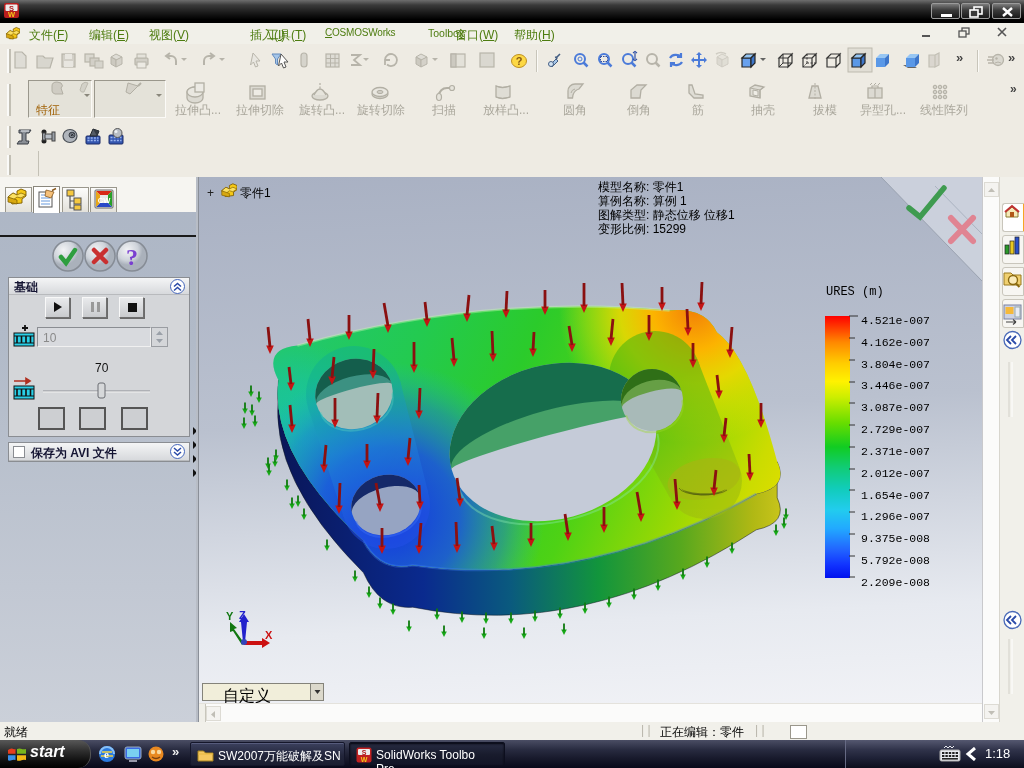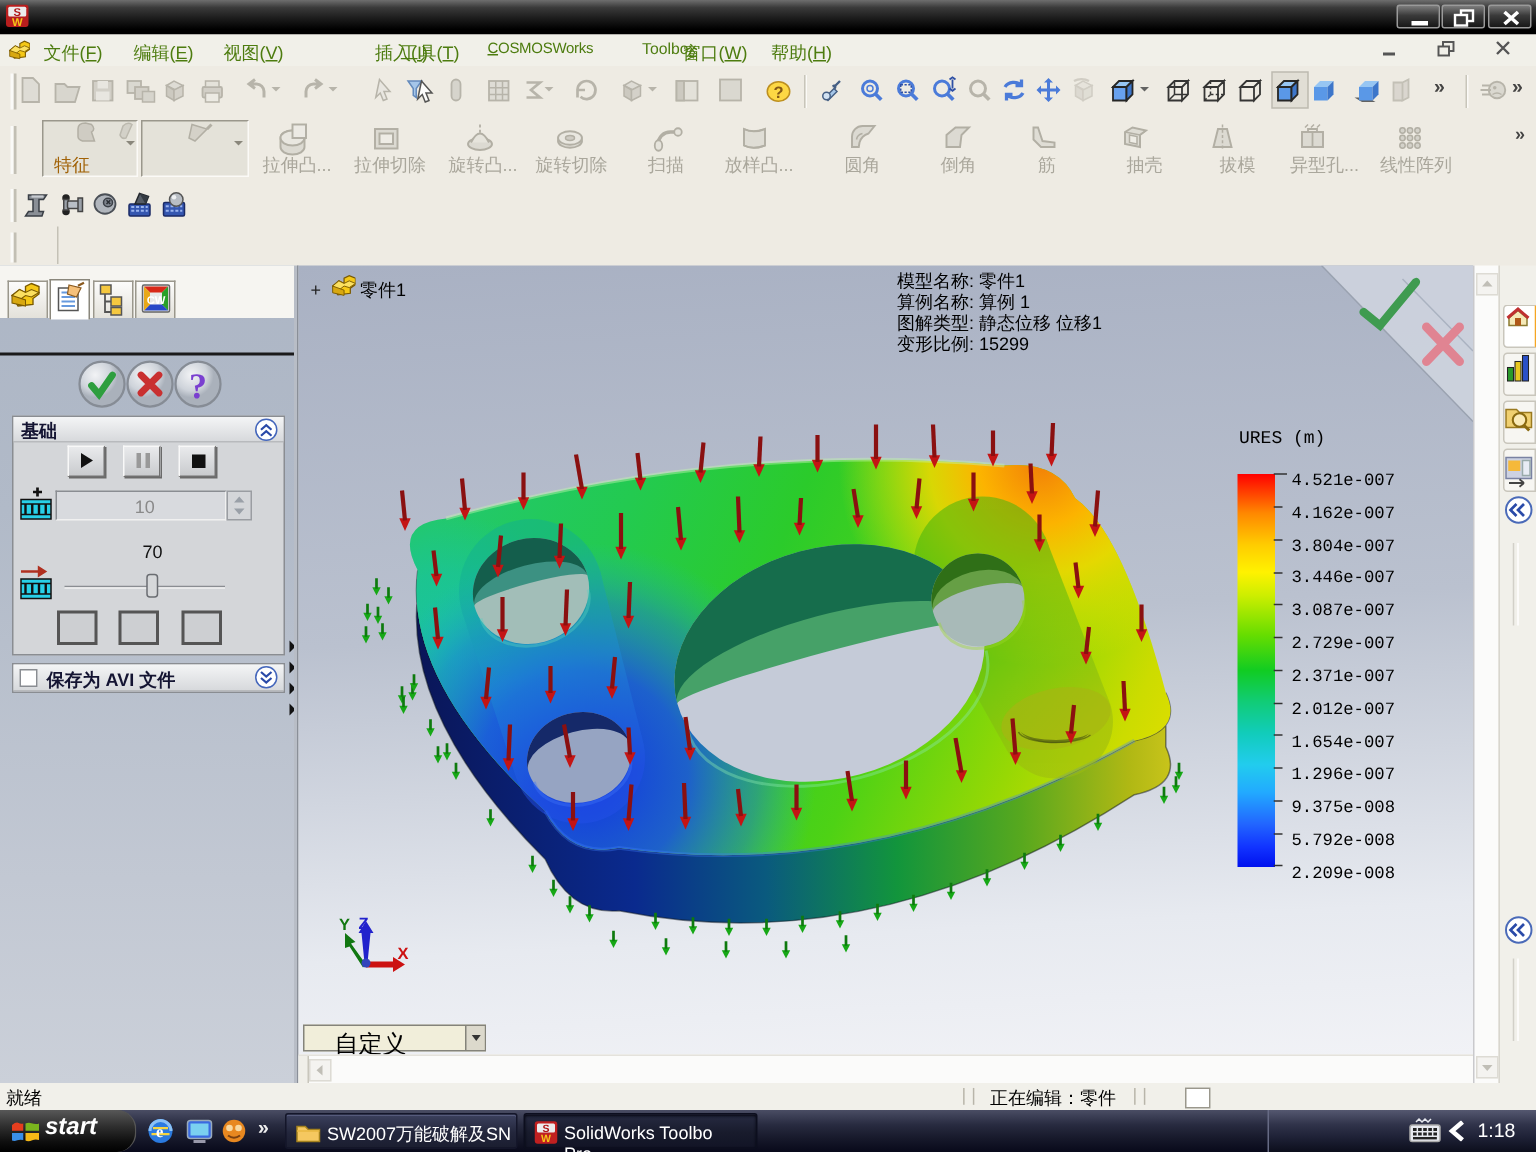--- a/index.html
+++ b/index.html
@@ -344,21 +344,21 @@
         </radialGradient>
       </defs>
       <circle cx="68" cy="19" r="15" fill="url(#cirg)" stroke="#868c95" stroke-width="1.5"></circle>
       <circle cx="100" cy="19" r="15" fill="url(#cirg)" stroke="#868c95" stroke-width="1.5"></circle>
       <circle cx="132" cy="19" r="15" fill="url(#cirg)" stroke="#868c95" stroke-width="1.5"></circle>
       <path d="M61 20 l5 6 l9 -13" fill="none" stroke="#2e9e3e" stroke-width="4.5" stroke-linecap="round"></path>
       <path d="M94 13 l12 12 M106 13 l-12 12" stroke="#c93030" stroke-width="4.5" stroke-linecap="round"></path>
       <text x="132" y="28" font-size="24" font-weight="bold" fill="#7a3fd0" text-anchor="middle" font-family="Liberation Serif">?</text>
     </svg>
 
-    <div class="grpbox" style="top:100px;height:160px;text-align:center;">
+    <div class="grpbox" style="top:100px;height:160px;">
       <div class="grphdr">
           <span style="position:absolute;left:5px;top:1px;">基础</span>
         <span class="chev"><svg width="13" height="13">
               <path d="M3 6.5 l3.5 -3 l3.5 3 M3 10.5 l3.5 -3 l3.5 3" fill="none" stroke="#2a4aa8" stroke-width="1.5"></path>
             </svg></span>
       </div>
 
       <span class="pbtn" style="left:36px;top:19px;"></span>
       <span class="pbtn" style="left:73px;top:19px;"></span>
       <span class="pbtn" style="left:110px;top:19px;"></span>

